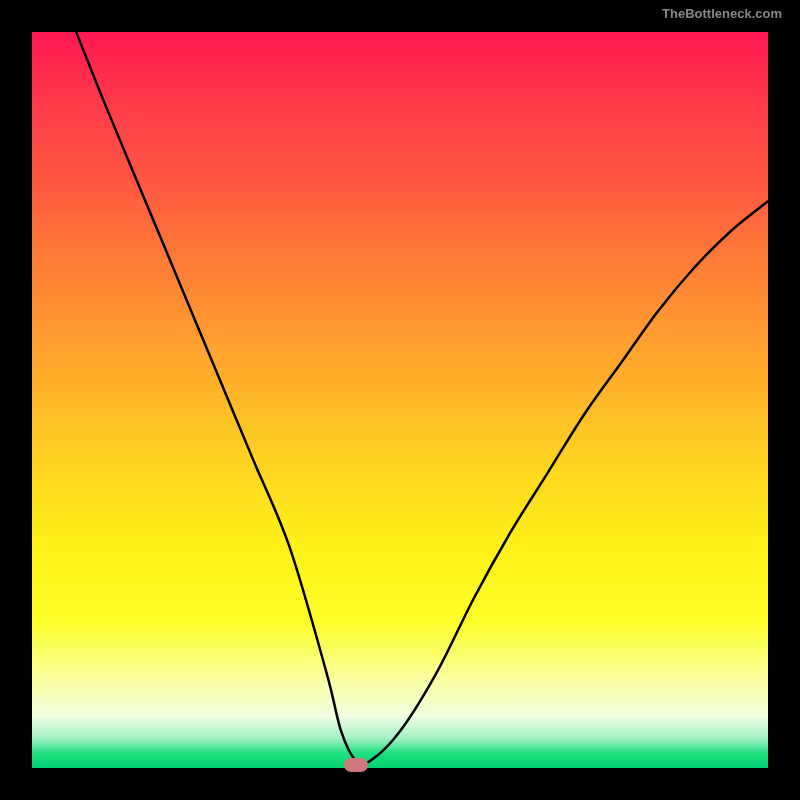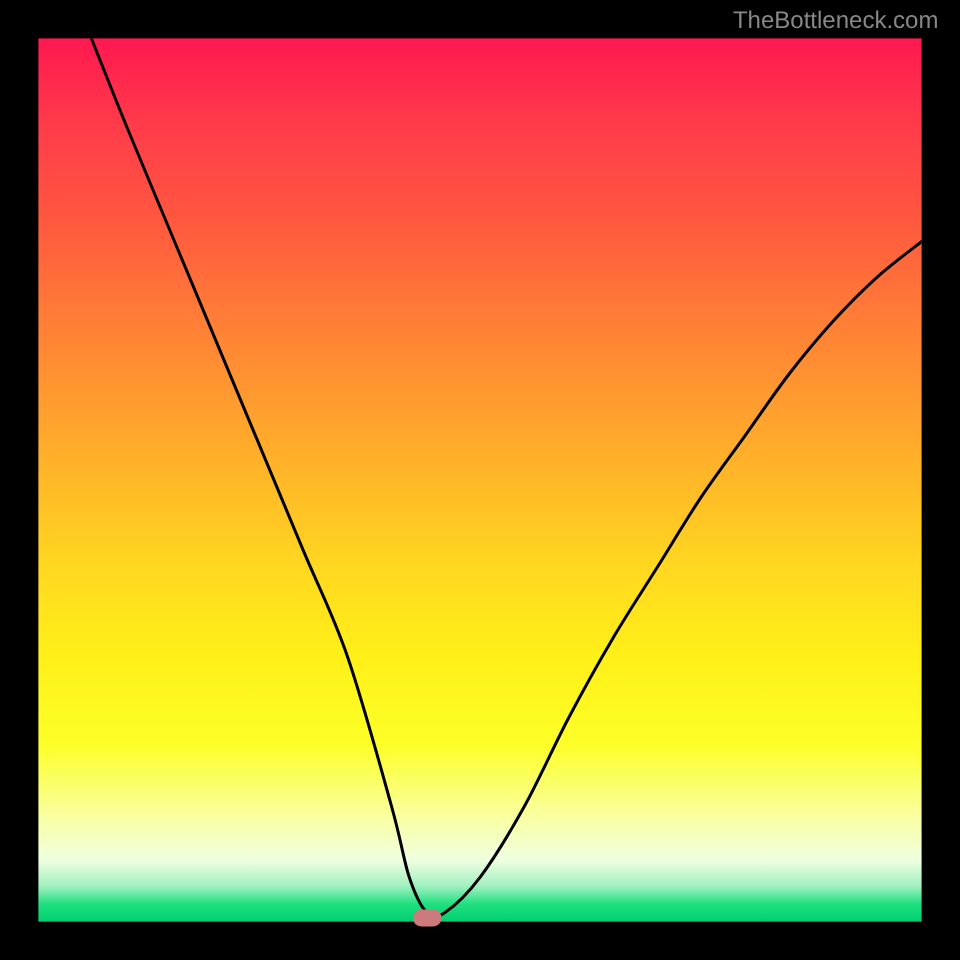--- a/index.html
+++ b/index.html
@@ -9,22 +9,22 @@
     height: 800px;
     background: #000;
     font-family: Arial, sans-serif;
     position: relative;
   }
   .watermark {
     position: absolute;
     top: 6px;
     right: 18px;
     color: #888;
-    font-size: 20px;
-    font-weight: 400;
+    font-size: 13px;
+    font-weight: 700;
     z-index: 10;
   }
   .plot-area {
     position: absolute;
     top: 32px;
     left: 32px;
     width: 736px;
     height: 736px;
     background: linear-gradient(to bottom,
       #ff1850 0%,

